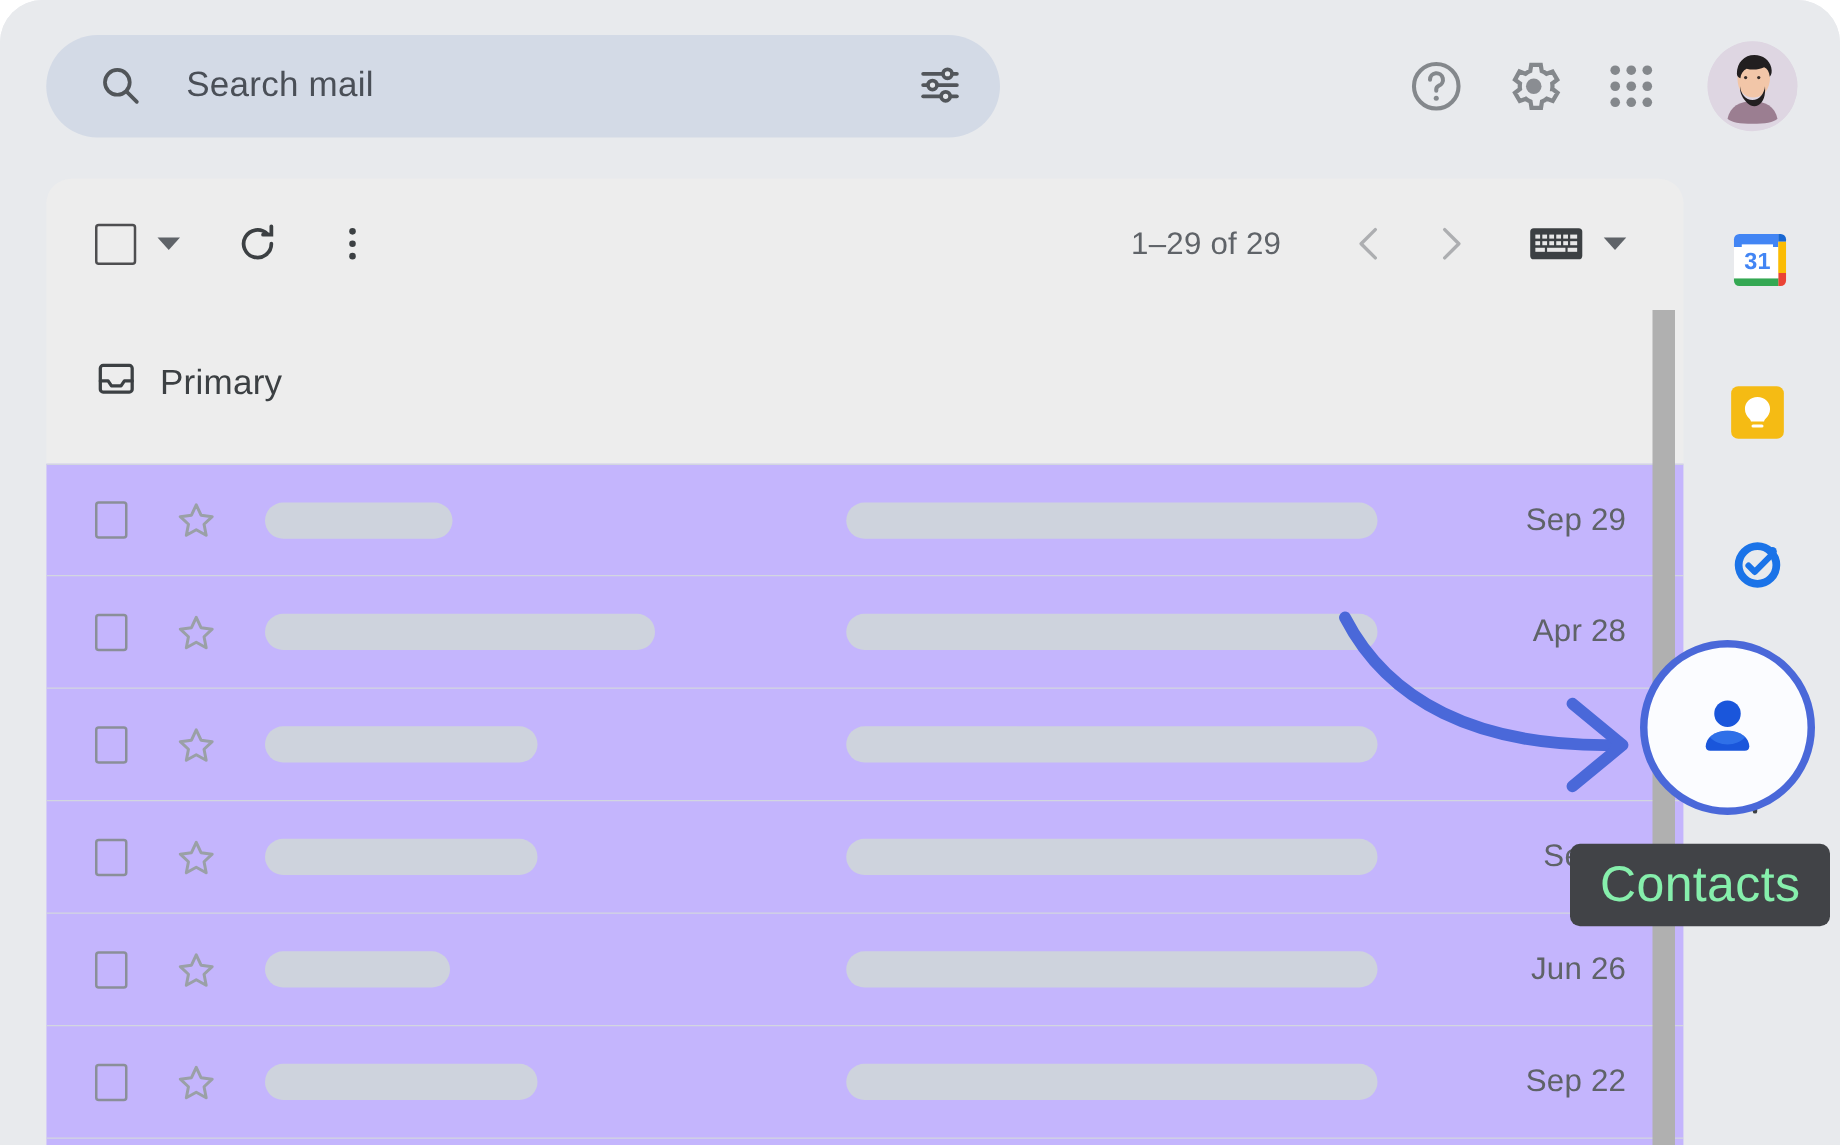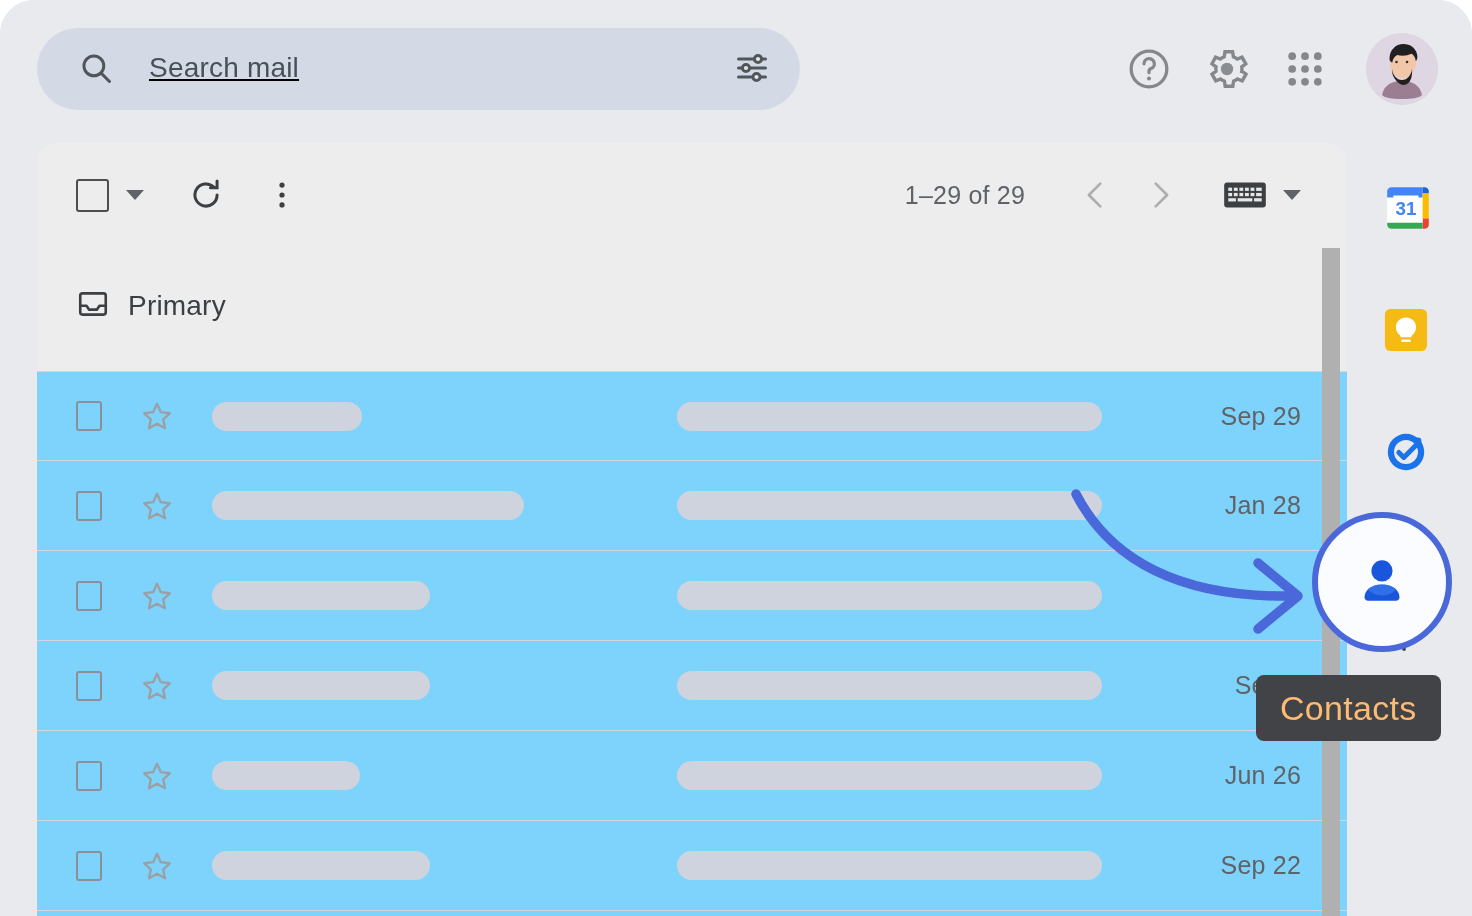--- a/index.html
+++ b/index.html
@@ -40,21 +40,20 @@
     left: 37px;
     top: 28px;
     width: 763px;
     height: 82px;
     background: #d3dae6;
     border-radius: 42px;
     display: flex;
     align-items: center;
     box-sizing: border-box;
     padding: 0 30px 2px 42px;
-    text-decoration: underline;
   }
   .search-icon {
     width: 34px; height: 34px;
     flex: 0 0 auto;
     margin-right: 36px;
     opacity: .86;
   }
   .search-placeholder {
     flex: 1 1 auto;
     font-size: 28px;
@@ -185,21 +184,21 @@
     color: #3c4043;
     letter-spacing: .2px;
   }
 
   
   .mail-list {
     position: absolute;
     left: 0; top: 228px;
     width: 1310px;
     height: 545px;
-    background: #7dd3fc;
+    background: #c4b5fd;
   }
   .mail-row {
     position: relative;
     height: 90px;
     display: flex;
     align-items: center;
     border-bottom: 1px solid #d2d6e0;
     box-sizing: border-box;
     padding-left: 39px;
   }
@@ -297,22 +296,22 @@
     top: 675px;
     height: 66px;
     padding: 0 24px;
     background: #414347;
     border-radius: 8px;
     display: flex;
     align-items: center;
     z-index: 14;
   }
   .tooltip-text {
-    color: #fdba74;
-    font-size: 34px;
+    color: #86efac;
+    font-size: 40px;
     letter-spacing: .3px;
     white-space: nowrap;
   }
 
   
   .arrow-layer {
     position: absolute;
     left: 0; top: 0;
     width: 1472px; height: 916px;
     pointer-events: none;
@@ -483,21 +482,21 @@
 
       <div class="mail-row">
         <div class="row-checkbox"></div>
         <span class="row-star">
           <svg viewBox="0 0 24 24" width="34" height="34" fill="none" stroke="#9aa0a6" stroke-width="1.7" stroke-linejoin="round">
             <polygon points="12,3.4 14.7,9.3 21,10.1 16.4,14.4 17.6,20.6 12,17.5 6.4,20.6 7.6,14.4 3,10.1 9.3,9.3"></polygon>
           </svg>
         </span>
         <div class="ph-bar ph-sender" style="width:312px;"></div>
         <div class="ph-bar ph-subject"></div>
-        <span class="row-date">Jan 28</span>
+        <span class="row-date">Apr 28</span>
       </div>
 
       <div class="mail-row">
         <div class="row-checkbox"></div>
         <span class="row-star">
           <svg viewBox="0 0 24 24" width="34" height="34" fill="none" stroke="#9aa0a6" stroke-width="1.7" stroke-linejoin="round">
             <polygon points="12,3.4 14.7,9.3 21,10.1 16.4,14.4 17.6,20.6 12,17.5 6.4,20.6 7.6,14.4 3,10.1 9.3,9.3"></polygon>
           </svg>
         </span>
         <div class="ph-bar ph-sender" style="width:218px;"></div>

